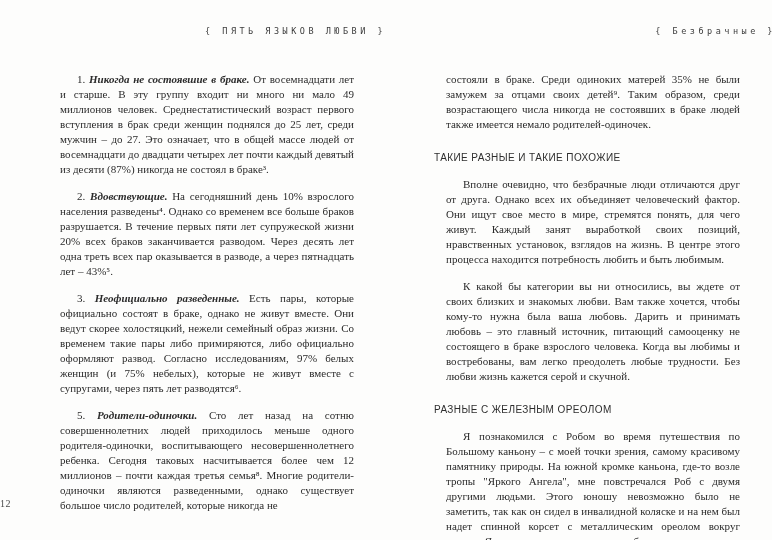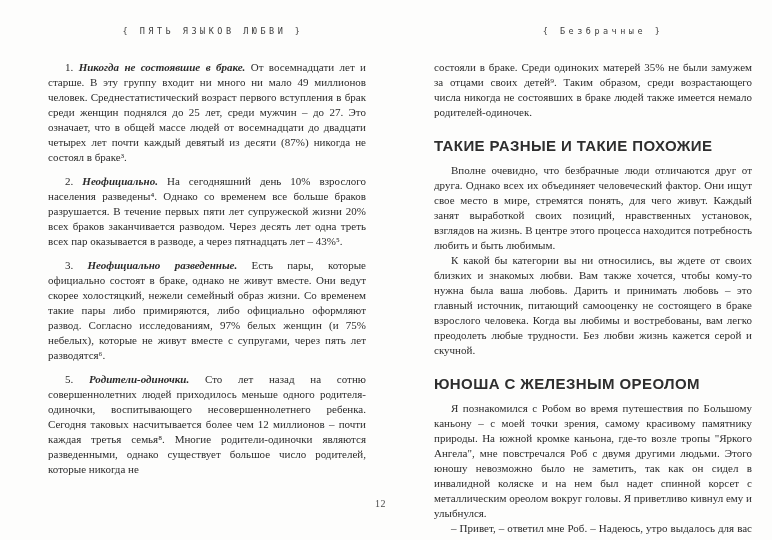--- a/index.html
+++ b/index.html
@@ -16,90 +16,90 @@
     overflow: hidden;
   }
   .page {
     position: absolute; top: 0; height: 540px; width: 386px;
   }
   .page-left  { left: 0; }
   .page-right { left: 390px; }
 
   .running-head {
     position: absolute; top: 26px; left: 0; right: 0;
-    text-align: center;
+    text-align: right;
     font-family: "DejaVu Sans Mono", monospace;
     font-size: 8.5px;
     letter-spacing: 3.5px;
     color: #3c3c3c;
     white-space: nowrap;
     padding-left: 40px;
   }
 
   .text-col {
     position: absolute; top: 60px;
     width: 318px;
     color: #2b2b2b;
     font-size: 11px;
     line-height: 15px;
   }
   .page-left  .text-col { left: 48px; }
   .page-right .text-col { left: 44px; }
 
   .para {
     text-align: justify;
-    margin: 0;
+    margin: 12px;
   }
   .para.indent { text-indent: 17px; }
   .para.gap    { margin-top: 9px; }
 
   .pnum  { font-style: normal; }
   .plead { font-weight: bold; font-style: italic; }
 
   .section-heading {
     font-family: "Liberation Sans", sans-serif;
-    font-size: 15px;
-    font-weight: bold;
+    font-size: 10px;
+    font-weight: normal;
     letter-spacing: 0.4px;
     color: #2e2e2e;
     margin: 18px 0 10px 0;
     text-indent: 0;
   }
 
   .page-number {
     position: absolute; top: 498px; left: 0; right: 0;
-    text-align: right;
+    text-align: left;
     font-family: "Liberation Serif", serif;
     font-size: 10px;
     color: #4a4a4a;
     letter-spacing: 0.5px;
   }
 </style>
 </head>
 <body>
 
 <div class="spread">
 
   <div class="page page-left">
     <div class="running-head">{ ПЯТЬ ЯЗЫКОВ ЛЮБВИ }</div>
     <div class="text-col">
         <div class="para indent"><span class="pnum">1. </span><span class="plead">Никогда не состоявшие в браке.</span> От восемнадцати лет и старше. В эту группу входит ни много ни мало 49 миллионов человек. Среднестатистический возраст первого вступления в брак среди женщин поднялся до 25 лет, среди мужчин – до 27. Это означает, что в общей массе людей от восемнадцати до двадцати четырех лет почти каждый девятый из десяти (87%) никогда не состоял в браке³.</div>
-        <div class="para indent gap"><span class="pnum">2. </span><span class="plead">Неофициально.</span> На сегодняшний день 10% взрослого населения разведены⁴. Однако со временем все больше браков разрушается. В течение первых пяти лет супружеской жизни 20% всех браков заканчивается разводом. Через десять лет одна треть всех пар оказывается в разводе, а через пятнадцать лет – 43%⁵.</div>
+        <div class="para indent gap"><span class="pnum">2. </span><span class="plead">Вдовствующие.</span> На сегодняшний день 10% взрослого населения разведены⁴. Однако со временем все больше браков разрушается. В течение первых пяти лет супружеской жизни 20% всех браков заканчивается разводом. Через десять лет одна треть всех пар оказывается в разводе, а через пятнадцать лет – 43%⁵.</div>
         <div class="para indent gap"><span class="pnum">3. </span><span class="plead">Неофициально разведенные.</span> Есть пары, которые официально состоят в браке, однако не живут вместе. Они ведут скорее холостяцкий, нежели семейный образ жизни. Со временем такие пары либо примиряются, либо официально оформляют развод. Согласно исследованиям, 97% белых женщин (и 75% небелых), которые не живут вместе с супругами, через пять лет разводятся⁶.</div>
         <div class="para indent gap"><span class="pnum">5. </span><span class="plead">Родители-одиночки.</span> Сто лет назад на сотню совершеннолетних людей приходилось меньше одного родителя-одиночки, воспитывающего несовершеннолетнего ребенка. Сегодня таковых насчитывается более чем 12 миллионов – почти каждая третья семья⁸. Многие родители-одиночки являются разведенными, однако существует большое число родителей, которые никогда не</div>
       </div>
     <div class="page-number">12</div>
   </div>
 
   <div class="page page-right">
     <div class="running-head">{ Безбрачные }</div>
     <div class="text-col">
         <div class="para">состояли в браке. Среди одиноких матерей 35% не были замужем за отцами своих детей⁹. Таким образом, среди возрастающего числа никогда не состоявших в браке людей также имеется немало родителей-одиночек.</div>
         <div class="section-heading">ТАКИЕ РАЗНЫЕ И ТАКИЕ ПОХОЖИЕ</div>
         <div class="para indent">Вполне очевидно, что безбрачные люди отличаются друг от друга. Однако всех их объединяет человеческий фактор. Они ищут свое место в мире, стремятся понять, для чего живут. Каждый занят выработкой своих позиций, нравственных установок, взглядов на жизнь. В центре этого процесса находится потребность любить и быть любимым.</div>
         <div class="para indent">К какой бы категории вы ни относились, вы ждете от своих близких и знакомых любви. Вам также хочется, чтобы кому-то нужна была ваша любовь. Дарить и принимать любовь – это главный источник, питающий самооценку не состоящего в браке взрослого человека. Когда вы любимы и востребованы, вам легко преодолеть любые трудности. Без любви жизнь кажется серой и скучной.</div>
-        <div class="section-heading">ЮНОША С ЖЕЛЕЗНЫМ ОРЕОЛОМ</div>
+        <div class="section-heading">РАЗНЫЕ С ЖЕЛЕЗНЫМ ОРЕОЛОМ</div>
         <div class="para indent">Я познакомился с Робом во время путешествия по Большому каньону – с моей точки зрения, самому красивому памятнику природы. На южной кромке каньона, где-то возле тропы "Яркого Ангела", мне повстречался Роб с двумя другими людьми. Этого юношу невозможно было не заметить, так как он сидел в инвалидной коляске и на нем был надет спинной корсет с металлическим ореолом вокруг головы. Я приветливо кивнул ему и улыбнулся.</div>
         <div class="para indent">– Привет, – ответил мне Роб. – Надеюсь, утро выдалось для вас чудесным!</div>
       </div>
   </div>
 
 </div>
 
 </body></html>

